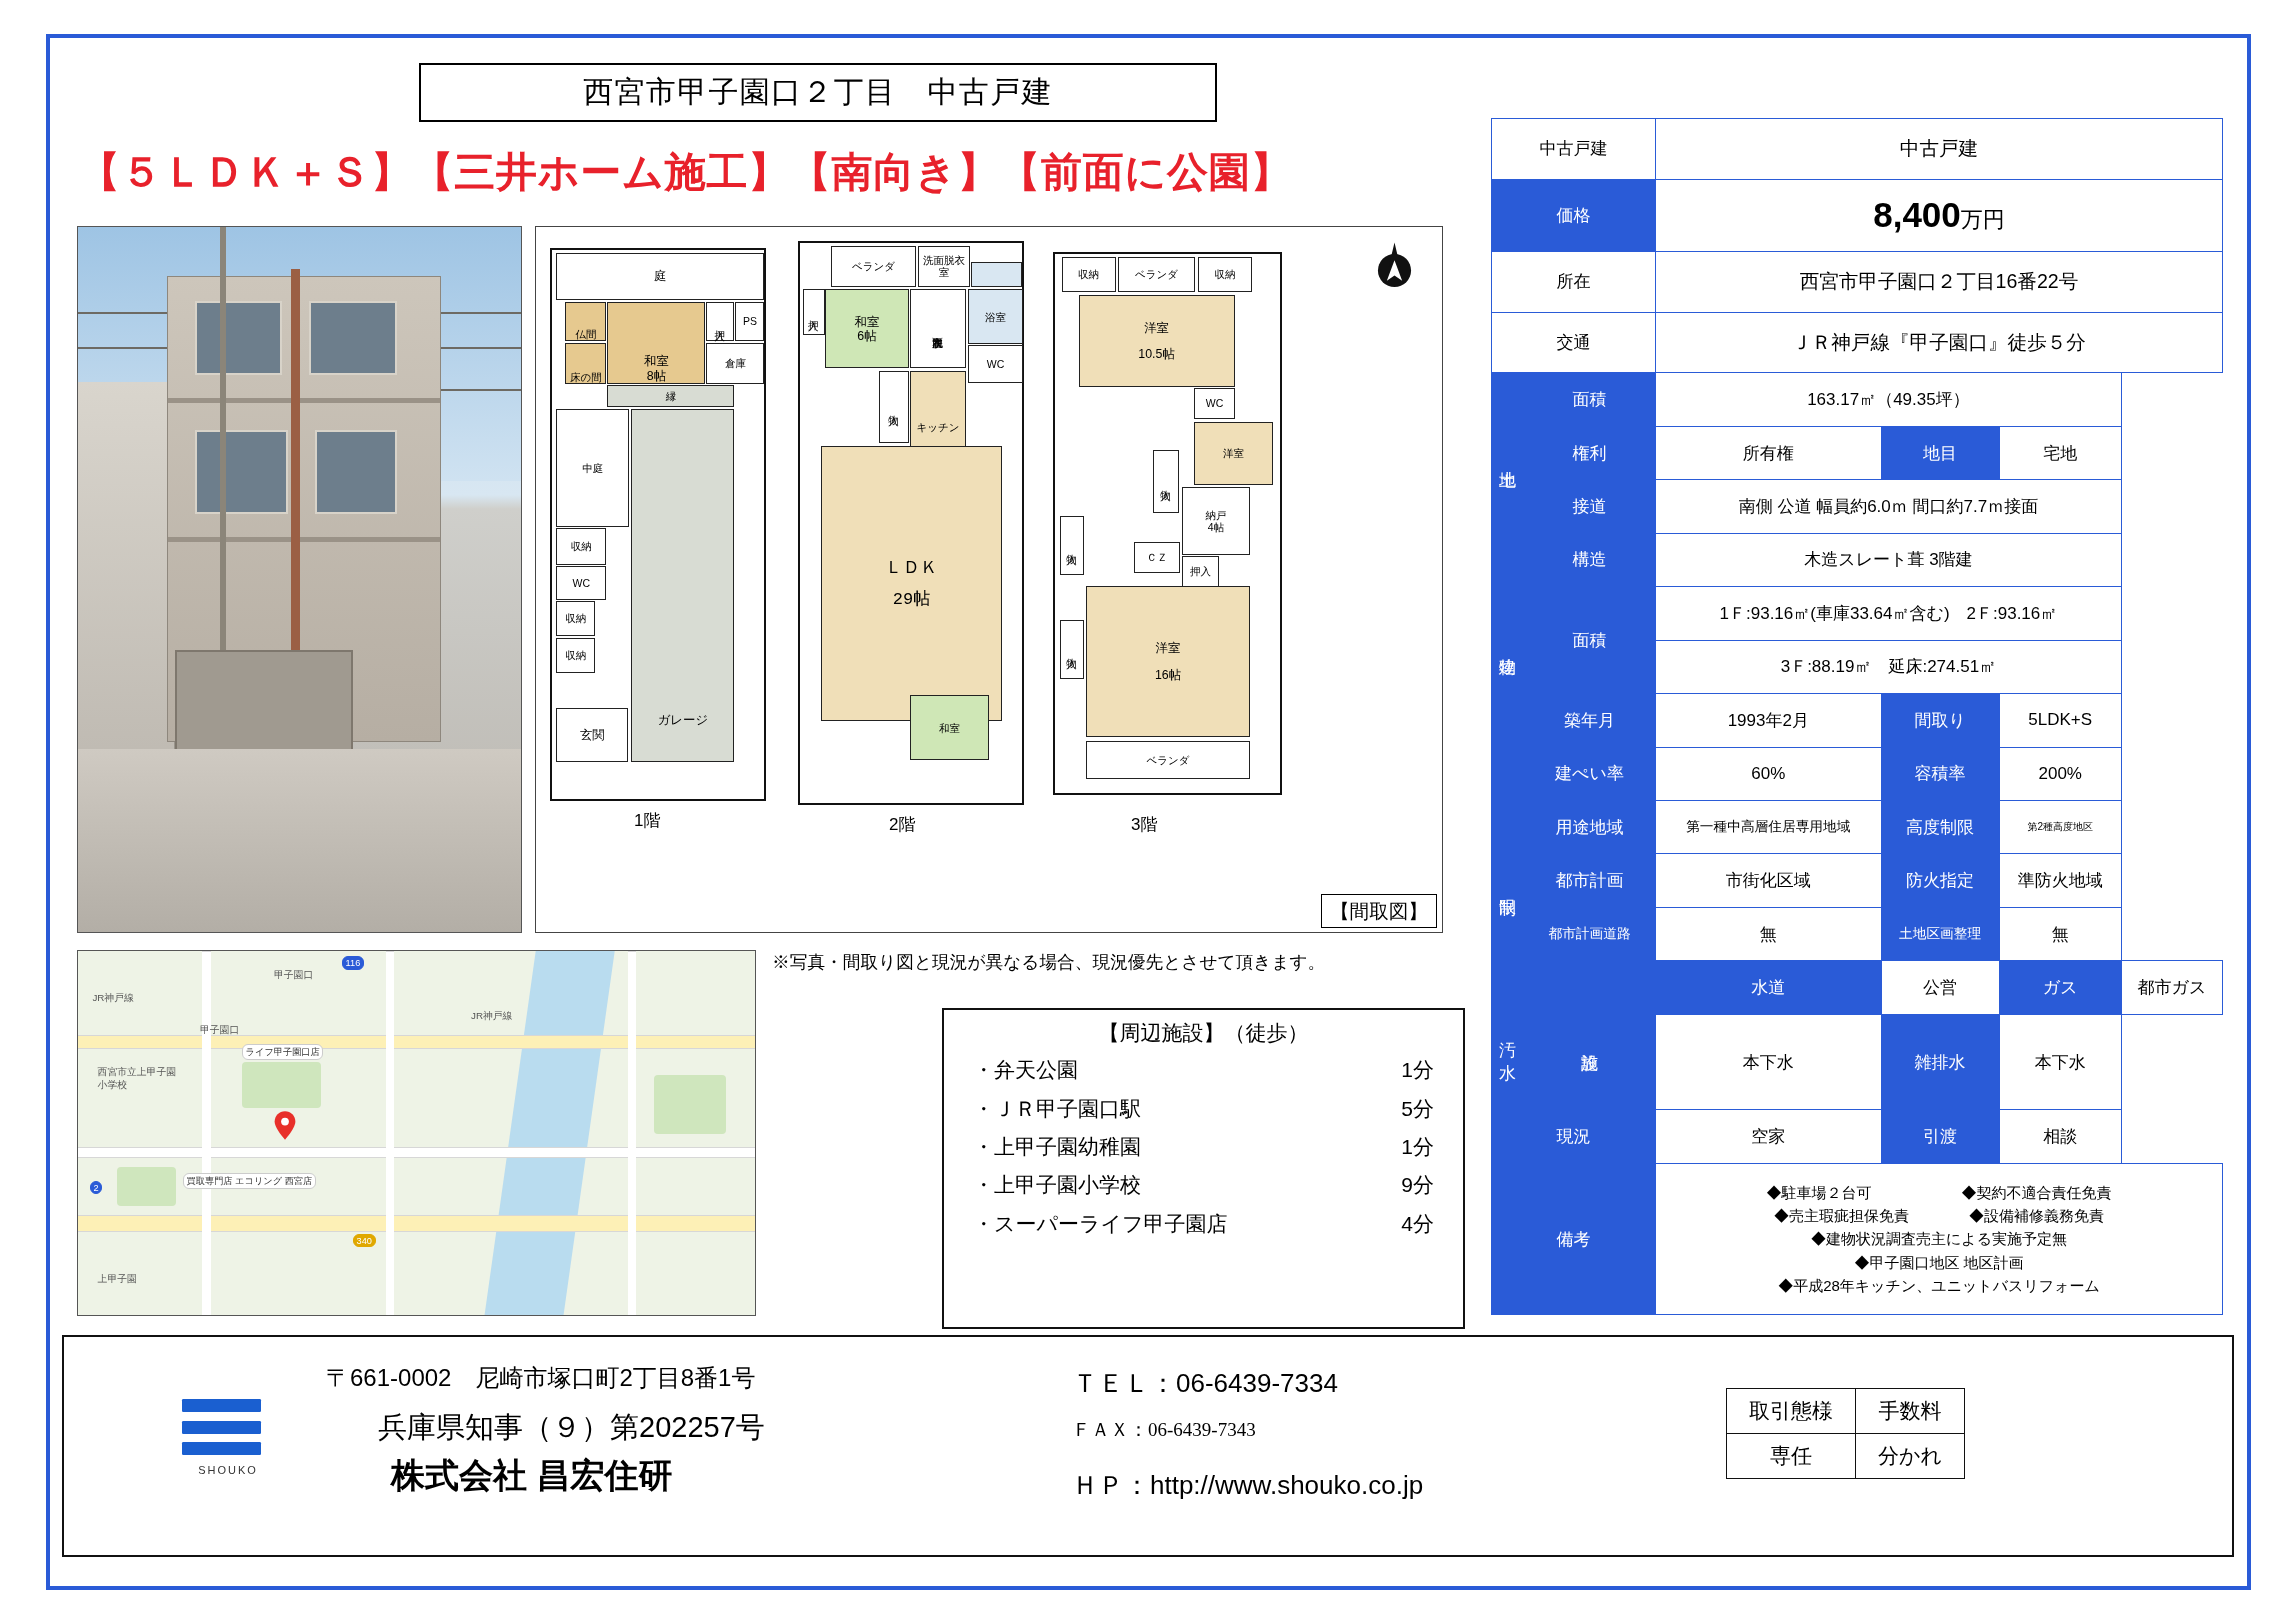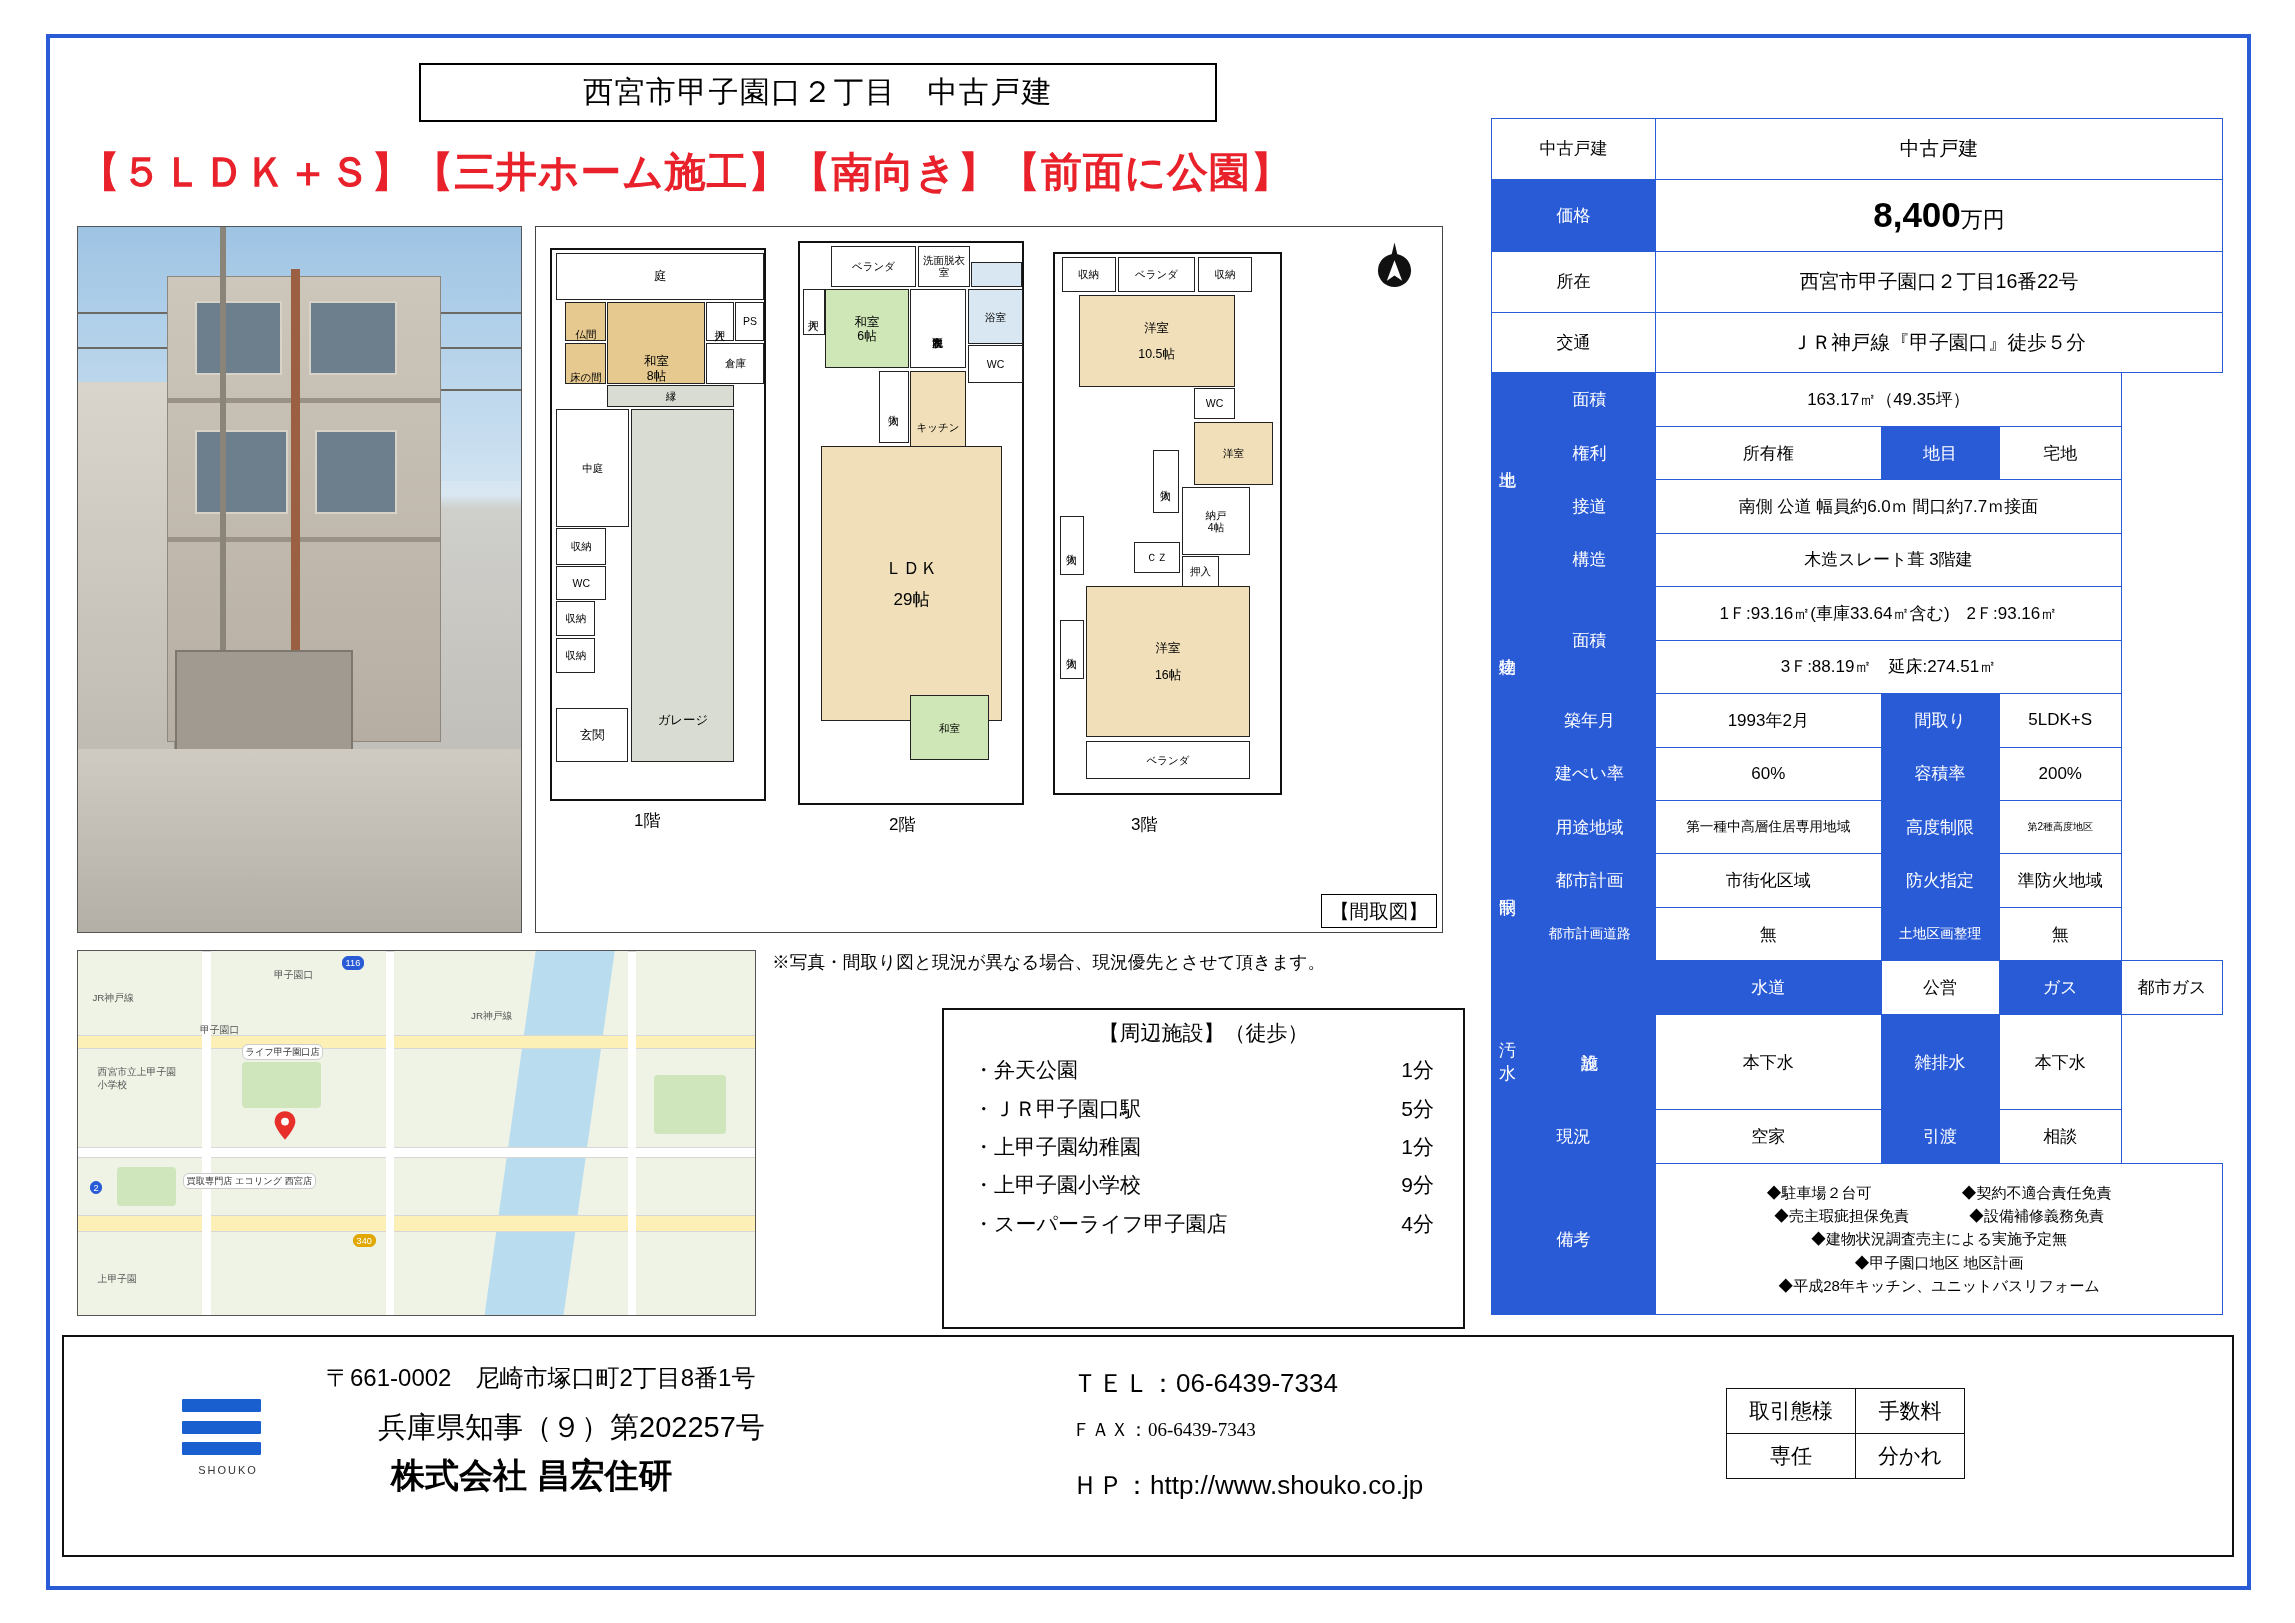--- a/index.html
+++ b/index.html
@@ -258,21 +258,21 @@
       </div>
       <div class="rm white" style="left:168px; top:102px; width:55px; height:38px;">
         <span class="tiny">WC</span>
       </div>
       <div class="rm wood" style="left:110px; top:128px; width:56px; height:111px;">
         <span class="tiny">キッチン</span>
       </div>
       <div class="rm white" style="left:79px; top:128px; width:30px; height:72px;">
         <span class="vtext">物入</span>
       </div>
-      <div class="rm wood" style="left:21px; top:203px; width:181px; height:275px;">
+      <div class="rm wood" style="left:21px; top:203px; width:181px; height:275px;font-family:Liberation Mono, monospace;">
         <span style="font-size:17.7px">ＬＤＫ</span>
         <span style="font-size:17px">29帖</span>
       </div>
       <div class="rm green" style="left:110px; top:452px; width:79px; height:65px;">
         <span class="tiny">和室</span>
       </div>
     </div>
     <div class="fp-label" style="left:353px; top:586px;">2階</div>
 
     <div class="plan" style="left:517px; top:25px; width:229px; height:543px;">

